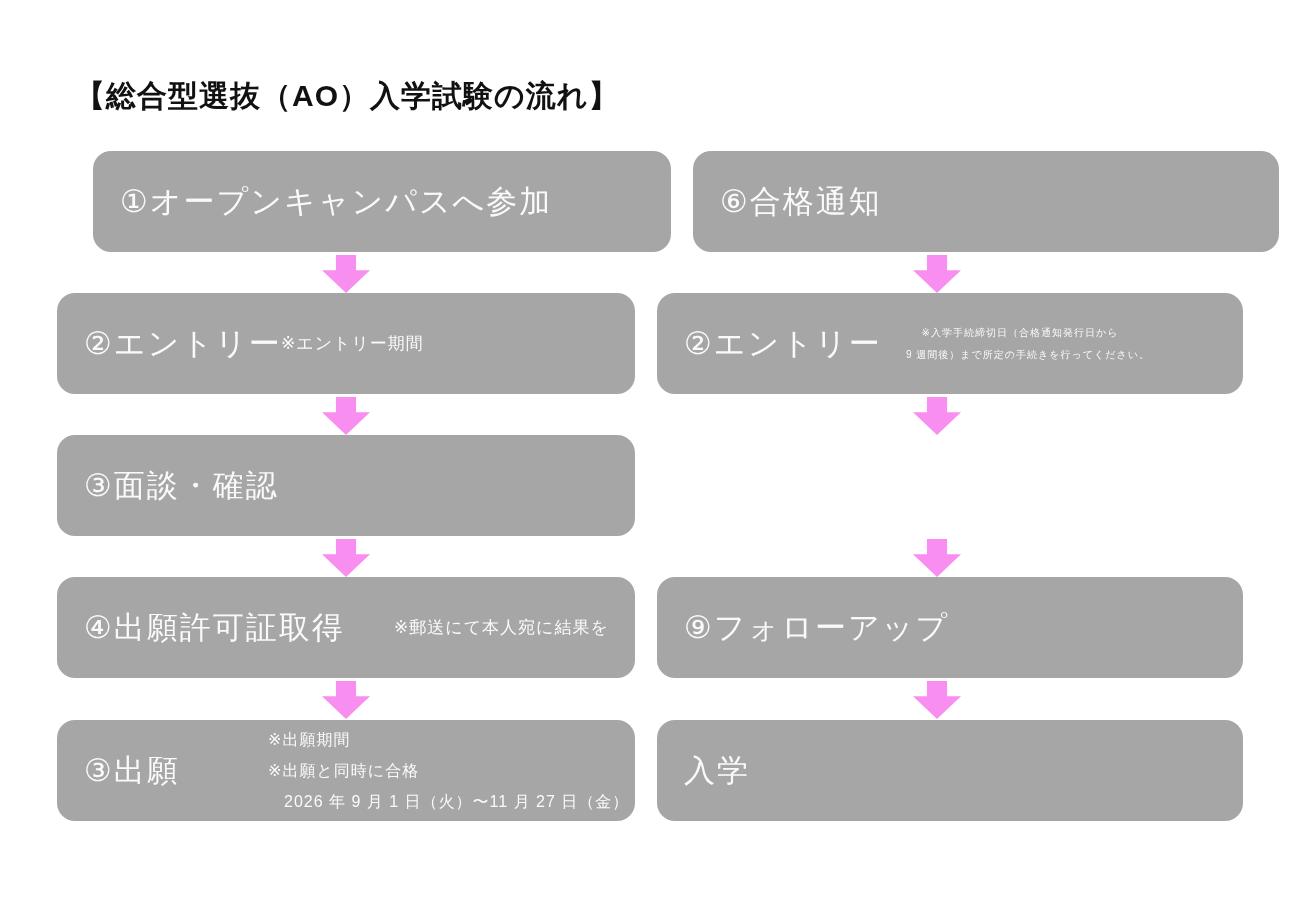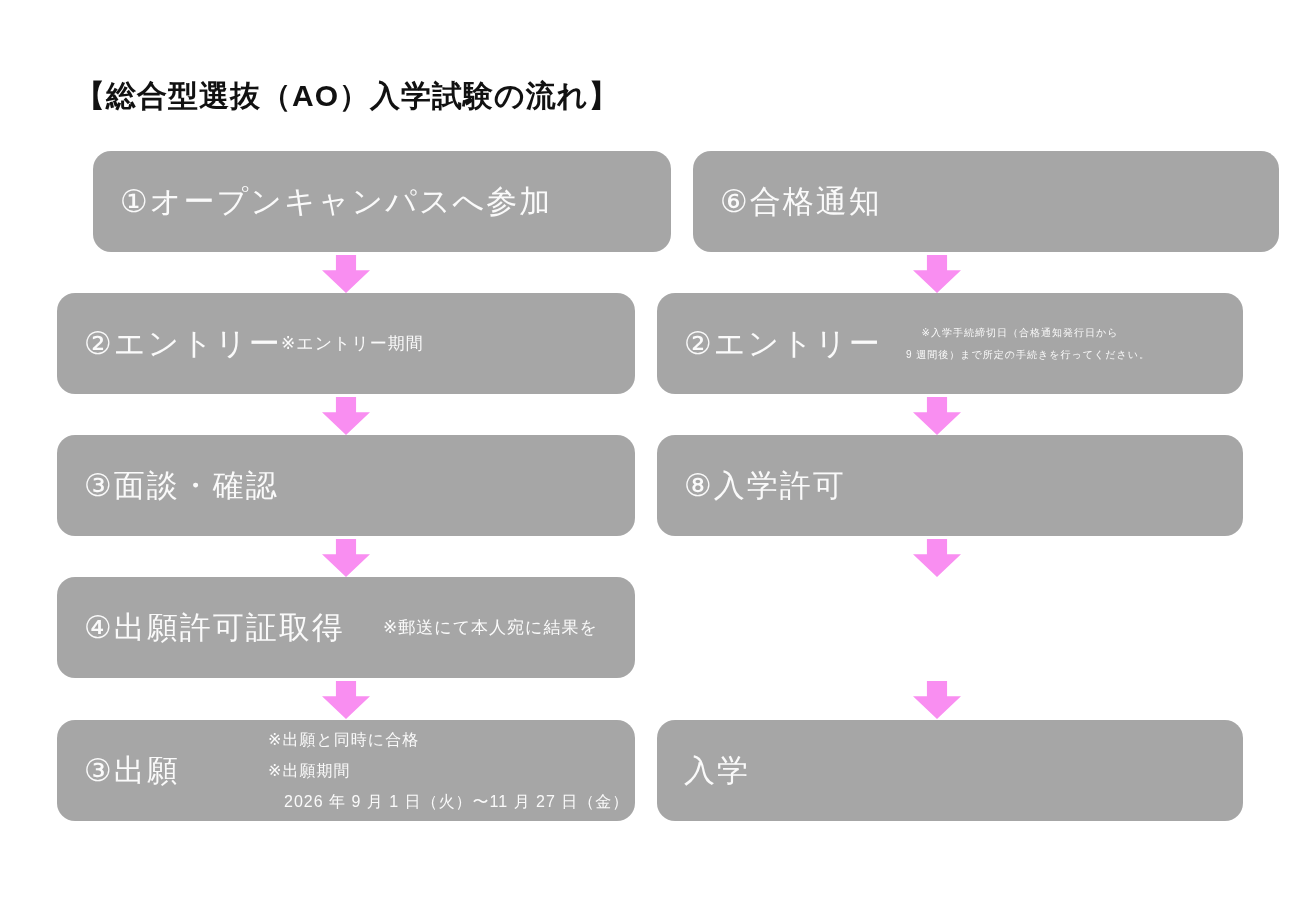--- a/index.html
+++ b/index.html
@@ -30,21 +30,21 @@
   .label{
     position:absolute;left:27px;top:50%;transform:translateY(-50%);
     font-size:31px;letter-spacing:2px;white-space:nowrap;font-weight:400;
   }
   .note{
     position:absolute;top:50%;transform:translateY(-50%);
     font-size:17px;letter-spacing:1px;line-height:2.0;white-space:nowrap;font-weight:400;
   }
   .note .ind{padding-left:16px;}
   .note-entry{left:224px;}
-  .note-permit{left:326px;}
+  .note-permit{left:337px;}
   .note-apply{left:211px;font-size:16px;line-height:1.95;}
   .note-procedure{left:233px;font-size:10px;line-height:2.2;}
   .arrow{
     position:absolute;width:48px;height:38px;background:var(--arrow);
     clip-path:polygon(29% 0,71% 0,71% 40%,100% 40%,50% 100%,0 40%,29% 40%);
   }
   .aL{left:322px;}
   .aR{left:913px;}
   .g1{top:255px;}.g2{top:397px;}.g3{top:539px;}.g4{top:681px;}
 </style>
@@ -77,44 +77,44 @@
     <span class="label">④出願許可証取得</span>
     <div class="note note-permit">
       <div>※郵送にて本人宛に結果を</div>
     </div>
   </div>
   <div class="arrow aL g4"></div>
 
   <div class="box colL r5">
     <span class="label">③出願</span>
     <div class="note note-apply">
+      <div>※出願期間</div>
       <div>※出願と同時に合格</div>
-      <div>※出願期間</div>
       <div class="ind">2026 年 9 月 1 日（火）〜11 月 27 日（金）</div>
     </div>
   </div>
 
   <div class="box colR r1">
     <span class="label">⑥合格通知</span>
   </div>
   <div class="arrow aR g1"></div>
 
   <div class="box colR r2">
     <span class="label">②エントリー</span>
     <div class="note note-procedure">
       <div>※入学手続締切日（合格通知発行日から</div>
       <div class="ind">9 週間後）まで所定の手続きを行ってください。</div>
     </div>
   </div>
   <div class="arrow aR g2"></div>
 
-  <div class="box colR r3">
-    <span class="label">⑧入学許可</span>
-  </div>
   <div class="arrow aR g3"></div>
 
+  <div class="box colR r4">
+    <span class="label">⑨フォローアップ</span>
+  </div>
   <div class="arrow aR g4"></div>
 
   <div class="box colR r5">
     <span class="label">入学</span>
   </div>
 
 </div>
 
 </body></html>

